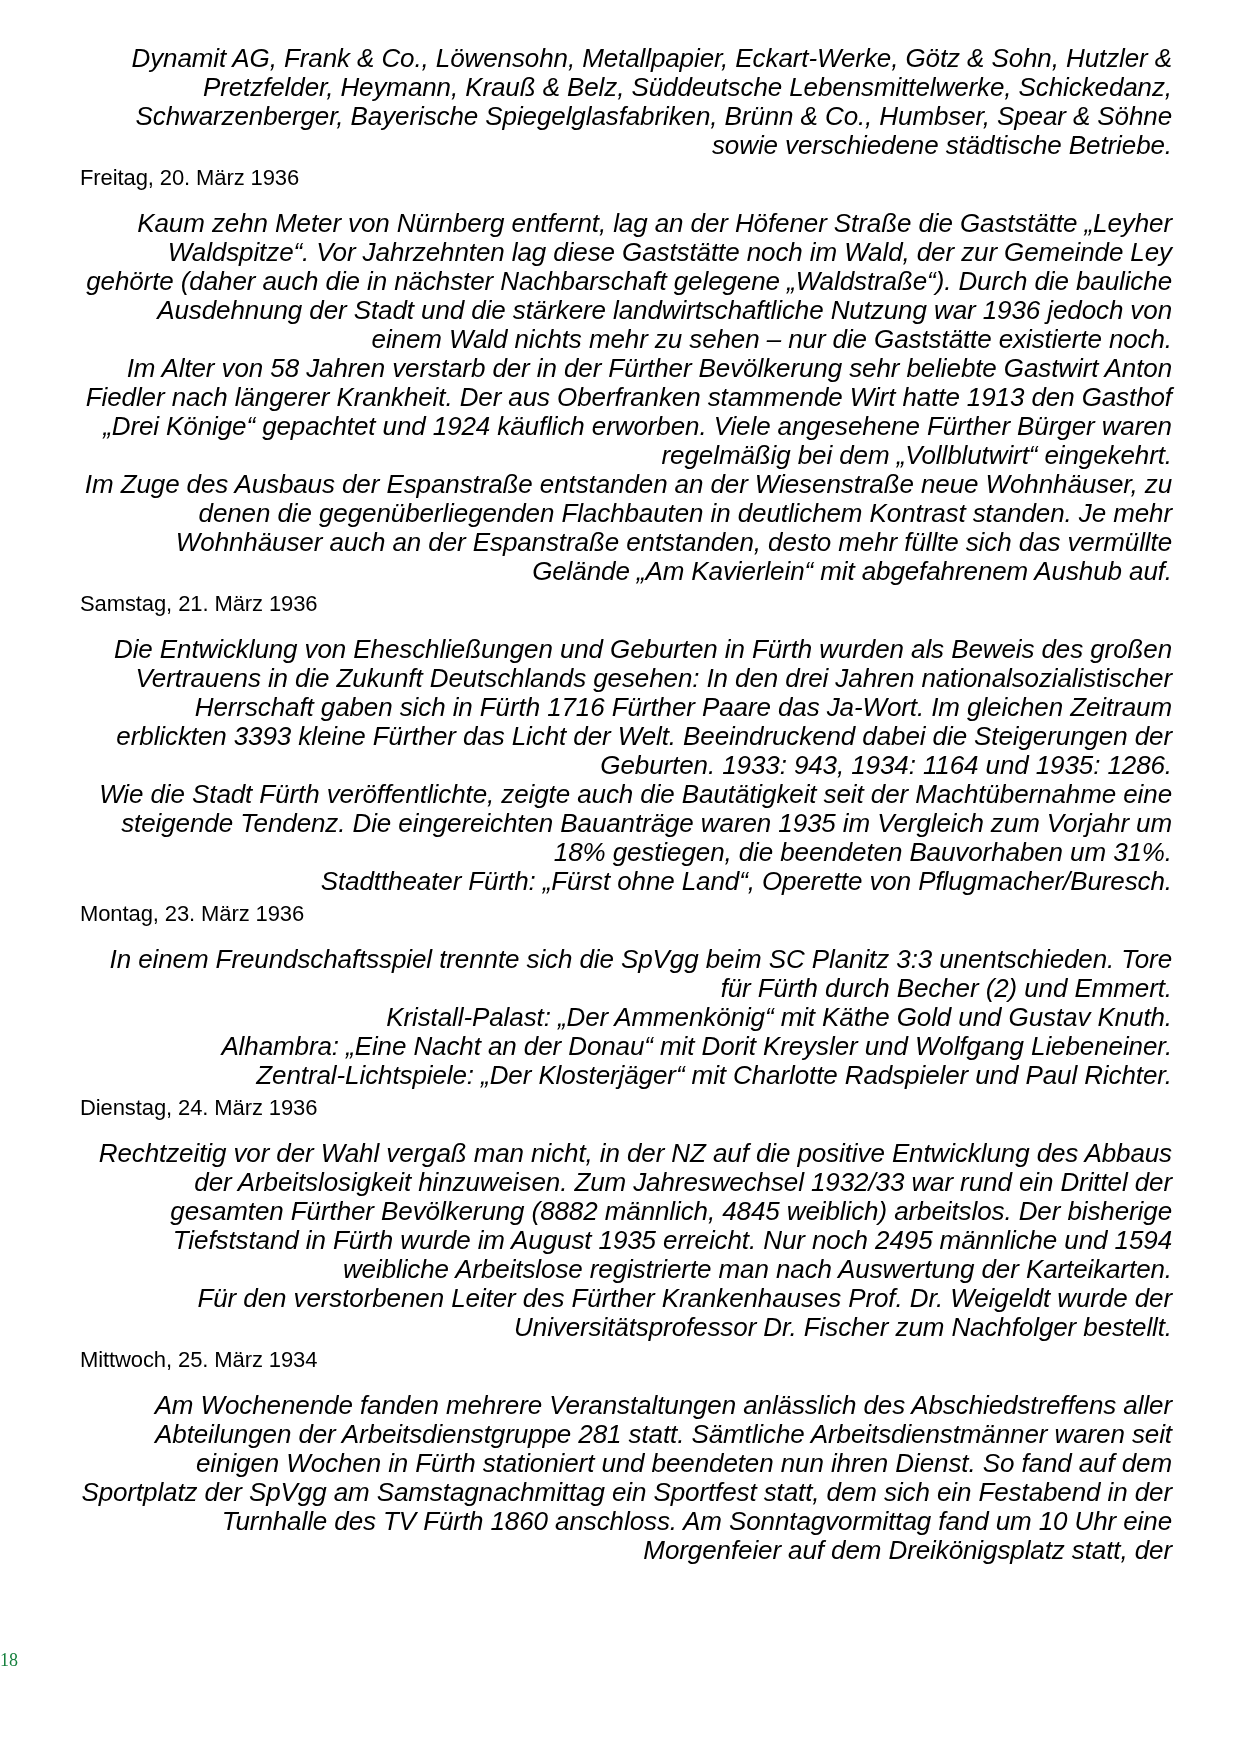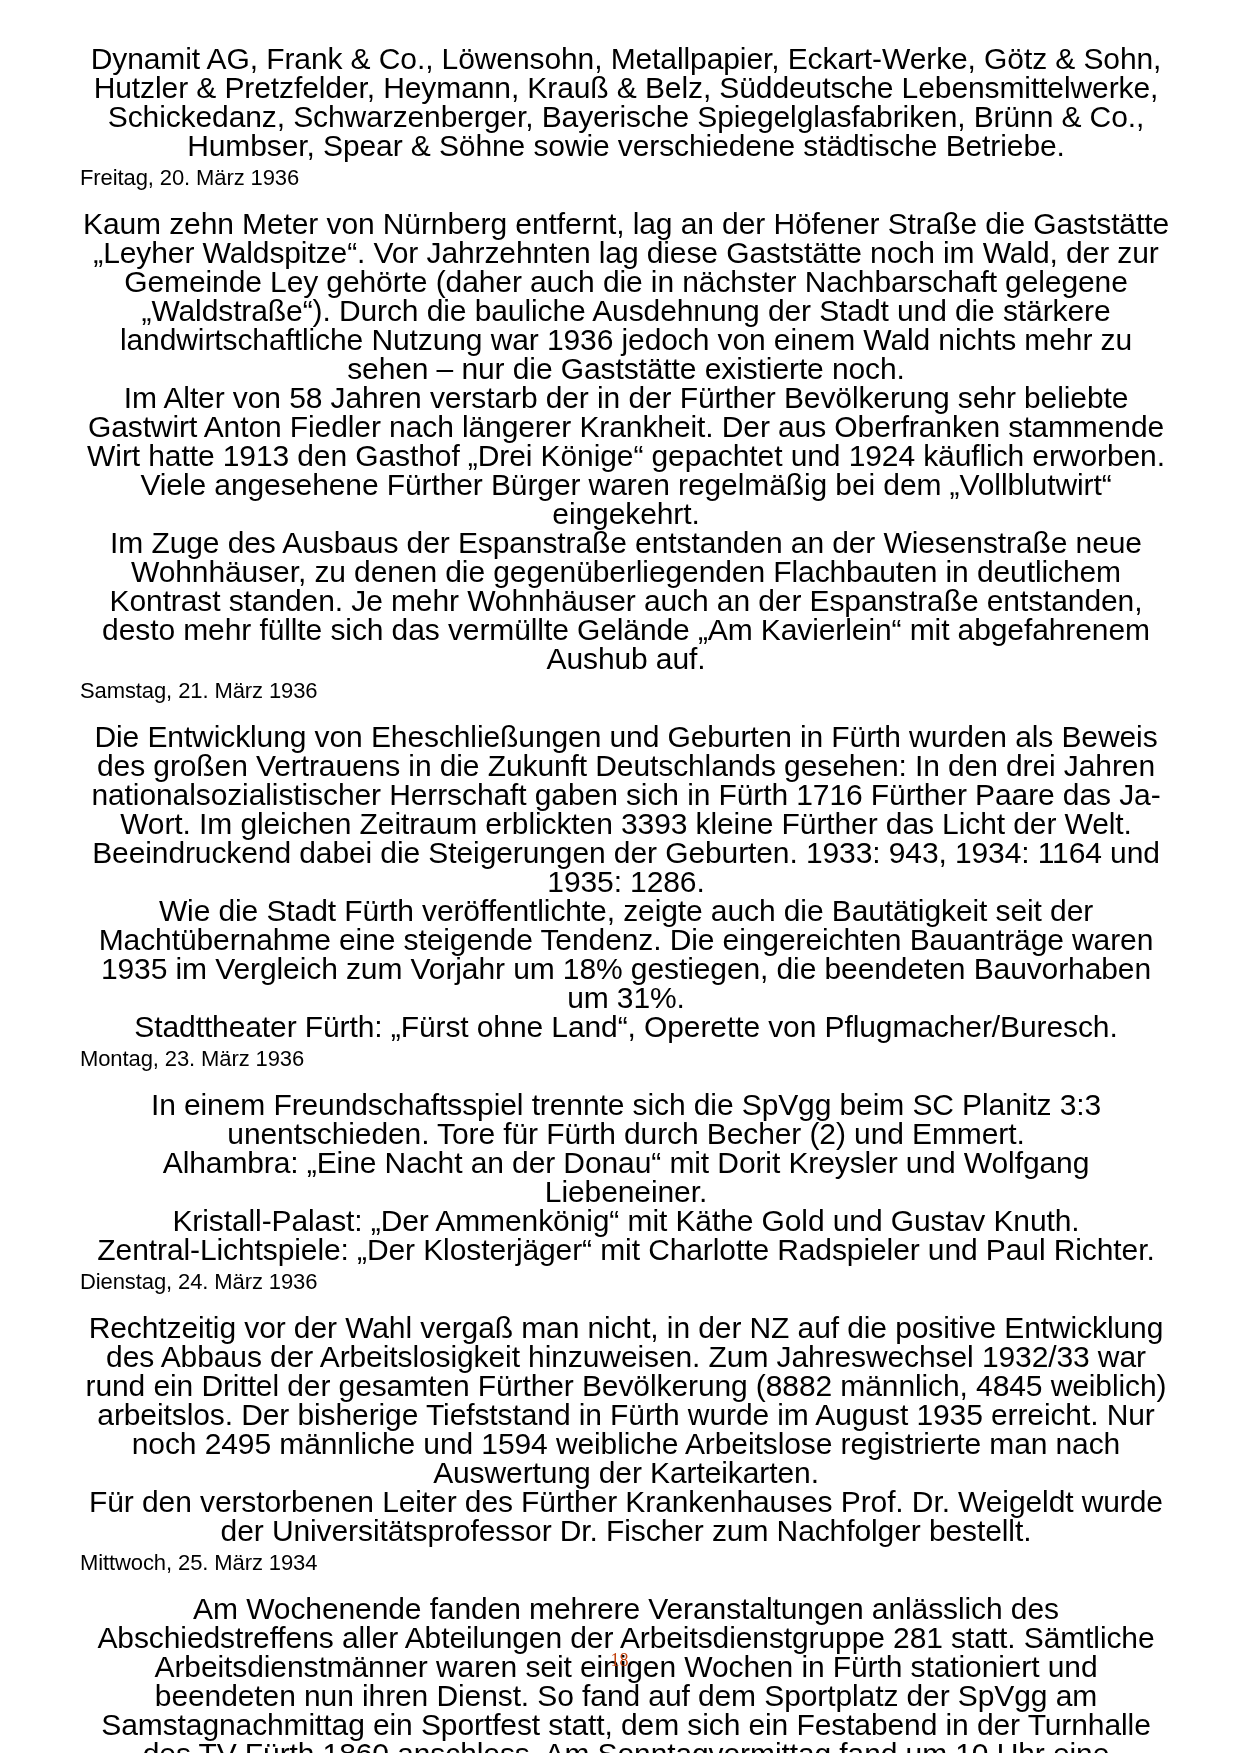--- a/index.html
+++ b/index.html
@@ -16,42 +16,43 @@
     color: #000000;
   }
   .content {
     position: absolute;
     top: 44px;
     left: 80px;
     width: 1092px;
   }
   .para {
     margin: 0;
-    font-size: 30px;
+    font-size: 26px;
     line-height: 29px;
     letter-spacing: -0.1px;
-    text-align: center;
+    text-align: right;
+    font-style: italic;
   }
   .heading {
     margin: 3px 0 17px 0;
     font-size: 22px;
     line-height: 29px;
     font-weight: normal;
     letter-spacing: -0.1px;
   }
   .page-number {
     position: absolute;
     top: 1649px;
     left: 0;
     width: 100%;
-    text-align: center;
+    text-align: left;
     font-family: "Liberation Serif", serif;
     font-size: 18px;
     line-height: 22px;
-    color: #c2410c;
+    color: #15803d;
   }
 </style>
 </head>
 <body>
 
 <div class="content">
 
   <p class="para">Dynamit AG, Frank &amp; Co., Löwensohn, Metallpapier, Eckart-Werke, Götz &amp; Sohn, Hutzler &amp; Pretzfelder, Heymann, Krauß &amp; Belz, Süddeutsche Lebensmittelwerke, Schickedanz, Schwarzenberger, Bayerische Spiegelglasfabriken, Brünn &amp; Co., Humbser, Spear &amp; Söhne sowie verschiedene städtische Betriebe.</p>
 
   <h2 class="heading">Freitag, 20. März 1936</h2>
@@ -59,22 +60,22 @@
   <p class="para">Im Alter von 58 Jahren verstarb der in der Fürther Bevölkerung sehr beliebte Gastwirt Anton Fiedler nach längerer Krankheit. Der aus Oberfranken stammende Wirt hatte 1913 den Gasthof „Drei Könige“ gepachtet und 1924 käuflich erworben. Viele angesehene Fürther Bürger waren regelmäßig bei dem „Vollblutwirt“ eingekehrt.</p>
   <p class="para">Im Zuge des Ausbaus der Espanstraße entstanden an der Wiesenstraße neue Wohnhäuser, zu denen die gegenüberliegenden Flachbauten in deutlichem Kontrast standen. Je mehr Wohnhäuser auch an der Espanstraße entstanden, desto mehr füllte sich das vermüllte Gelände „Am Kavierlein“ mit abgefahrenem Aushub auf.</p>
 
   <h2 class="heading">Samstag, 21. März 1936</h2>
   <p class="para">Die Entwicklung von Eheschließungen und Geburten in Fürth wurden als Beweis des großen Vertrauens in die Zukunft Deutschlands gesehen: In den drei Jahren nationalsozialistischer Herrschaft gaben sich in Fürth 1716 Fürther Paare das Ja-Wort. Im gleichen Zeitraum erblickten 3393 kleine Fürther das Licht der Welt. Beeindruckend dabei die Steigerungen der Geburten. 1933: 943, 1934: 1164 und 1935: 1286.</p>
   <p class="para">Wie die Stadt Fürth veröffentlichte, zeigte auch die Bautätigkeit seit der Machtübernahme eine steigende Tendenz. Die eingereichten Bauanträge waren 1935 im Vergleich zum Vorjahr um 18% gestiegen, die beendeten Bauvorhaben um 31%.</p>
   <p class="para">Stadttheater Fürth: „Fürst ohne Land“, Operette von Pflugmacher/Buresch.</p>
 
   <h2 class="heading">Montag, 23. März 1936</h2>
   <p class="para">In einem Freundschaftsspiel trennte sich die SpVgg beim SC Planitz 3:3 unentschieden. Tore für Fürth durch Becher (2) und Emmert.</p>
+  <p class="para">Kristall-Palast: „Der Ammenkönig“ mit Käthe Gold und Gustav Knuth.</p>
   <p class="para">Alhambra: „Eine Nacht an der Donau“ mit Dorit Kreysler und Wolfgang Liebeneiner.</p>
-  <p class="para">Kristall-Palast: „Der Ammenkönig“ mit Käthe Gold und Gustav Knuth.</p>
   <p class="para">Zentral-Lichtspiele: „Der Klosterjäger“ mit Charlotte Radspieler und Paul Richter.</p>
 
   <h2 class="heading">Dienstag, 24. März 1936</h2>
   <p class="para">Rechtzeitig vor der Wahl vergaß man nicht, in der NZ auf die positive Entwicklung des Abbaus der Arbeitslosigkeit hinzuweisen. Zum Jahreswechsel 1932/33 war rund ein Drittel der gesamten Fürther Bevölkerung (8882 männlich, 4845 weiblich) arbeitslos. Der bisherige Tiefststand in Fürth wurde im August 1935 erreicht. Nur noch 2495 männliche und 1594 weibliche Arbeitslose registrierte man nach Auswertung der Karteikarten.</p>
   <p class="para">Für den verstorbenen Leiter des Fürther Krankenhauses Prof. Dr. Weigeldt wurde der Universitätsprofessor Dr. Fischer zum Nachfolger bestellt.</p>
 
   <h2 class="heading">Mittwoch, 25. März 1934</h2>
   <p class="para">Am Wochenende fanden mehrere Veranstaltungen anlässlich des Abschiedstreffens aller Abteilungen der Arbeitsdienstgruppe 281 statt. Sämtliche Arbeitsdienstmänner waren seit einigen Wochen in Fürth stationiert und beendeten nun ihren Dienst. So fand auf dem Sportplatz der SpVgg am Samstagnachmittag ein Sportfest statt, dem sich ein Festabend in der Turnhalle des TV Fürth 1860 anschloss. Am Sonntagvormittag fand um 10 Uhr eine Morgenfeier auf dem Dreikönigsplatz statt, der</p>
 
 </div>

